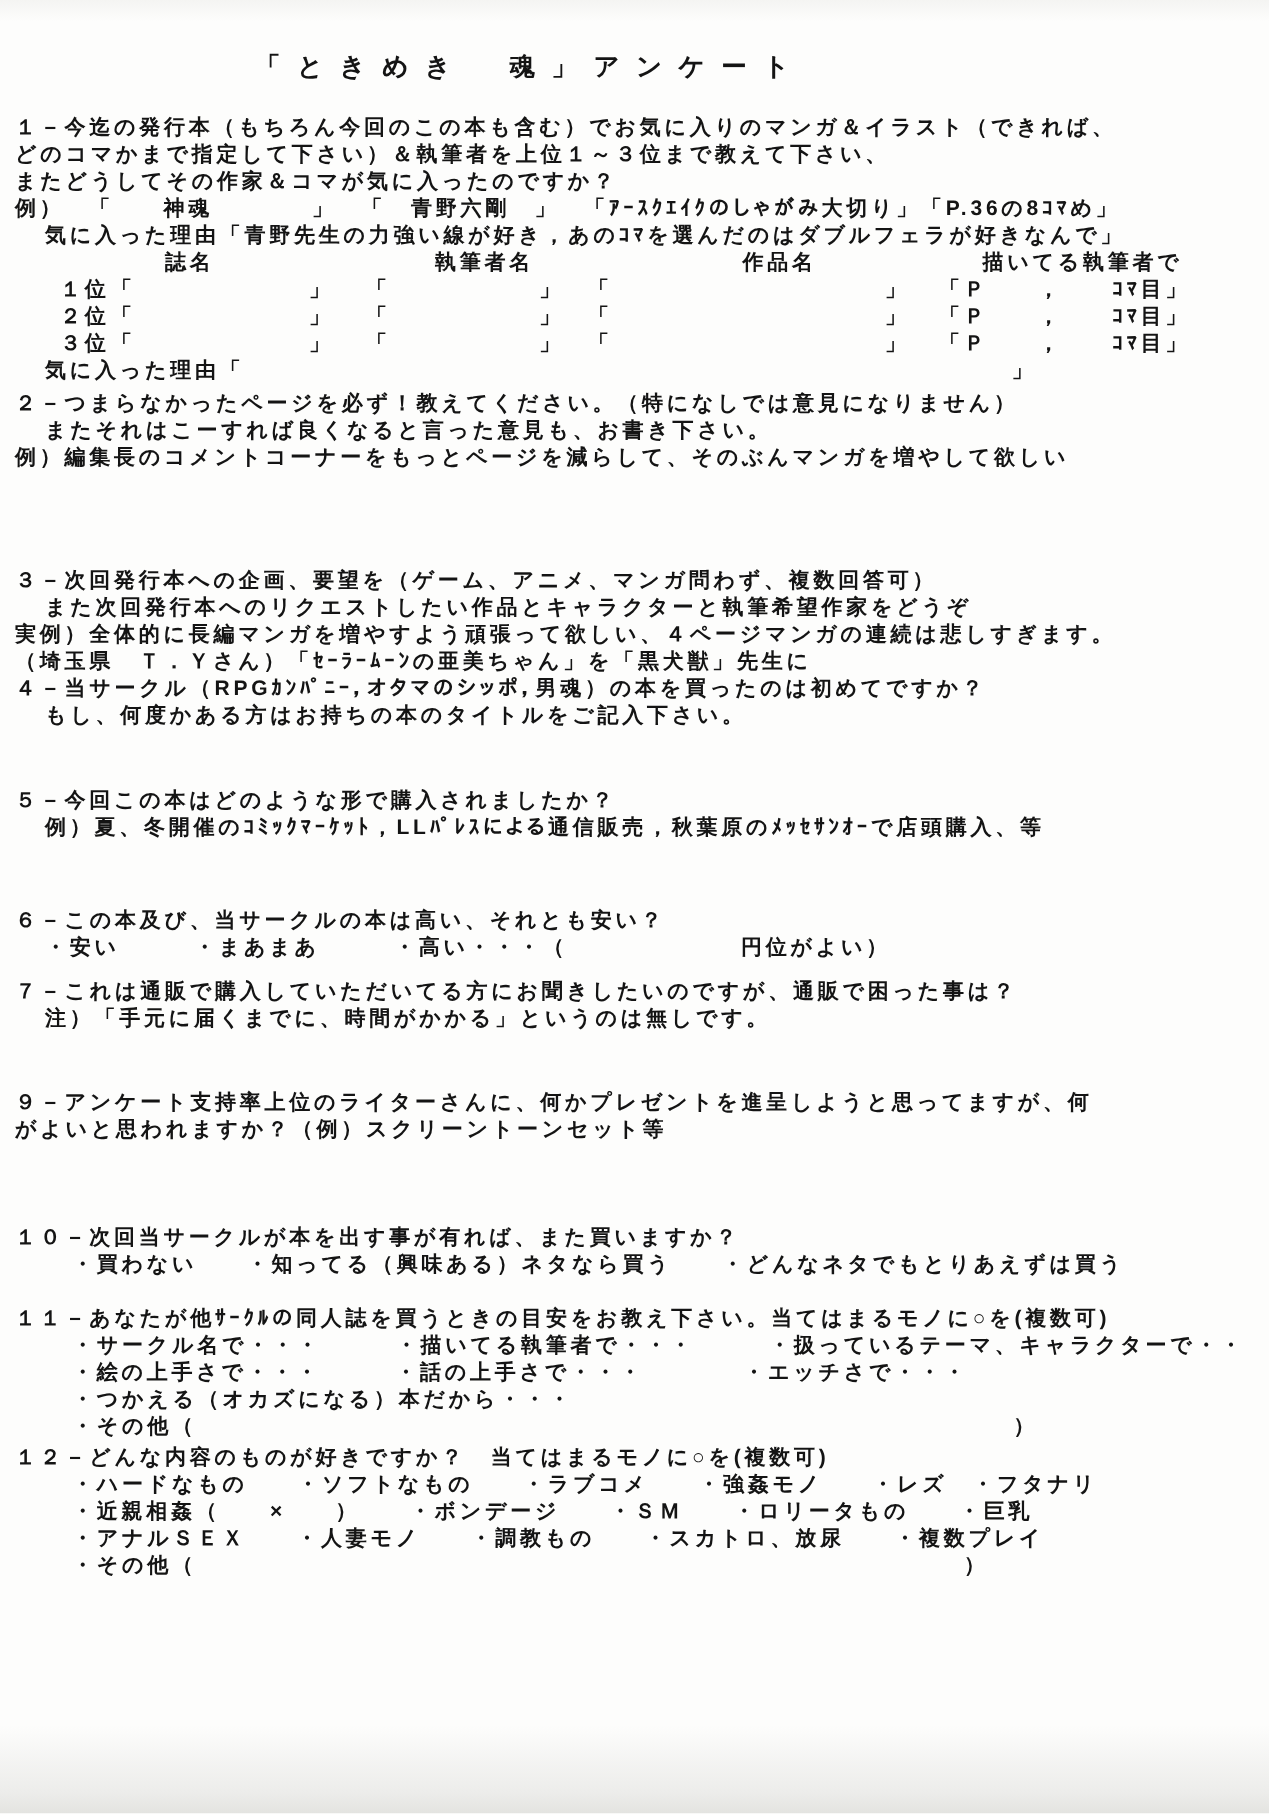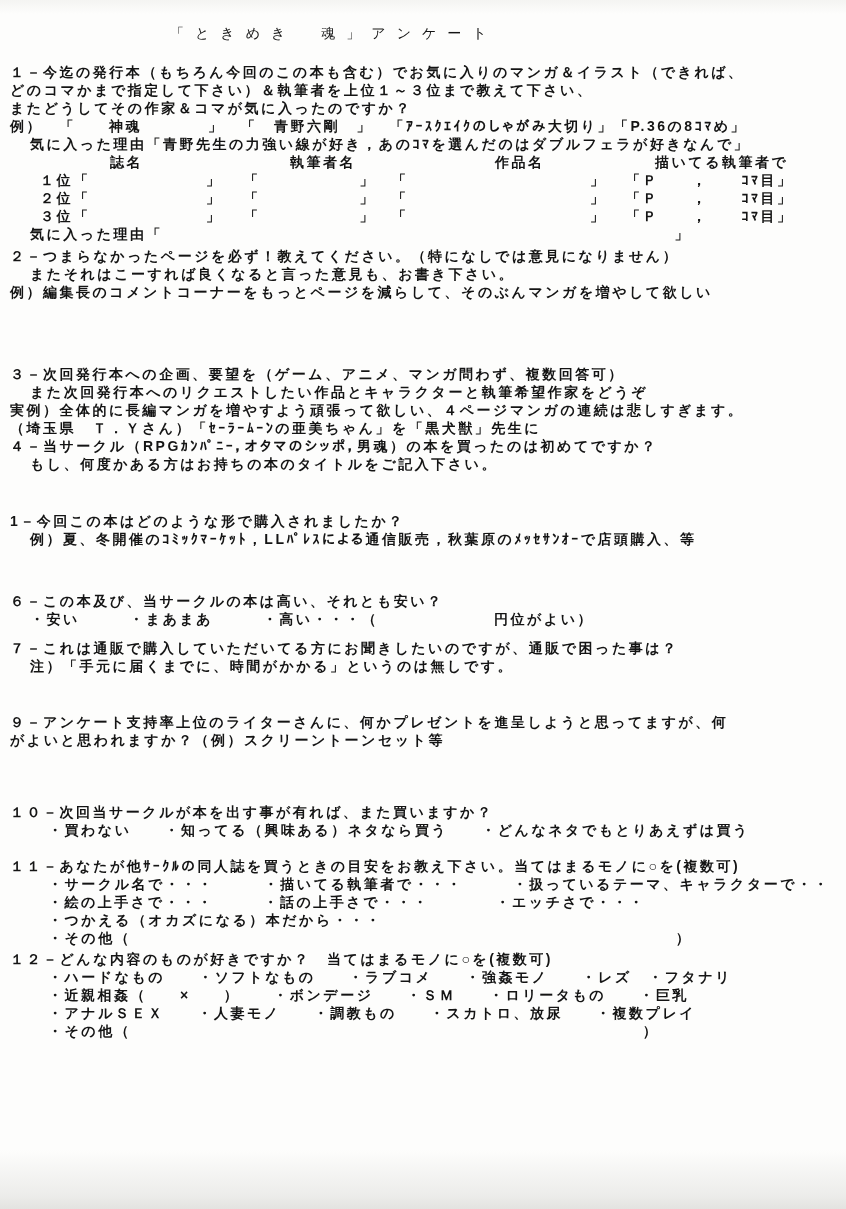--- a/index.html
+++ b/index.html
@@ -7,23 +7,23 @@
     position:relative;
     width:846px;height:1209px;
     margin:0;
     background:linear-gradient(180deg,#f4f4f2 0px,#fdfdfc 14px,#fdfdfc 1150px,#ececea 1196px,#e3e3e0 1209px);
     overflow:hidden;
     font-family:"Liberation Sans","DejaVu Sans",sans-serif;
     color:#141414;
   }
   .content{padding:22px 0 0 10px;}
   .doc-title{
-    margin:0 0 19px 160px;
-    font-size:14px;line-height:22px;
-    font-weight:400;letter-spacing:11px;
+    margin:12px 0 19px 160px;
+    font-size:17px;line-height:22px;
+    font-weight:700;letter-spacing:11px;
     white-space:pre;
   }
   section{display:block;}
   .line{
     position:relative;
     white-space:pre;
     font-size:14px;line-height:18px;height:18px;
     letter-spacing:2.5px;
     font-weight:600;
   }
@@ -101,21 +101,21 @@
       <div class="line">実例）全体的に長編マンガを増やすよう頑張って欲しい、４ページマンガの連続は悲しすぎます。</div>
       <div class="line">（埼玉県　Ｔ．Ｙさん）「ｾｰﾗｰﾑｰﾝの亜美ちゃん」を「黒犬獣」先生に</div>
     </section>
 
     <section class="m-q4">
       <div class="line">４－当サークル（RPGｶﾝﾊﾟﾆｰ，オタマのシッポ，男魂）の本を買ったのは初めてですか？</div>
       <div class="line l1">もし、何度かある方はお持ちの本のタイトルをご記入下さい。</div>
     </section>
 
     <section class="m-q5">
-      <div class="line">1－今回この本はどのような形で購入されましたか？</div>
+      <div class="line">５－今回この本はどのような形で購入されましたか？</div>
       <div class="line l1">例）夏、冬開催のｺﾐｯｸﾏｰｹｯﾄ，LLﾊﾟﾚｽによる通信販売，秋葉原のﾒｯｾｻﾝｵｰで店頭購入、等</div>
     </section>
 
     <section class="m-q6">
       <div class="line">６－この本及び、当サークルの本は高い、それとも安い？</div>
       <div class="line l1">・安い　　　・まあまあ　　　・高い・・・（　　　　　　　円位がよい）</div>
     </section>
 
     <section class="m-q7">
       <div class="line">７－これは通販で購入していただいてる方にお聞きしたいのですが、通販で困った事は？</div>

